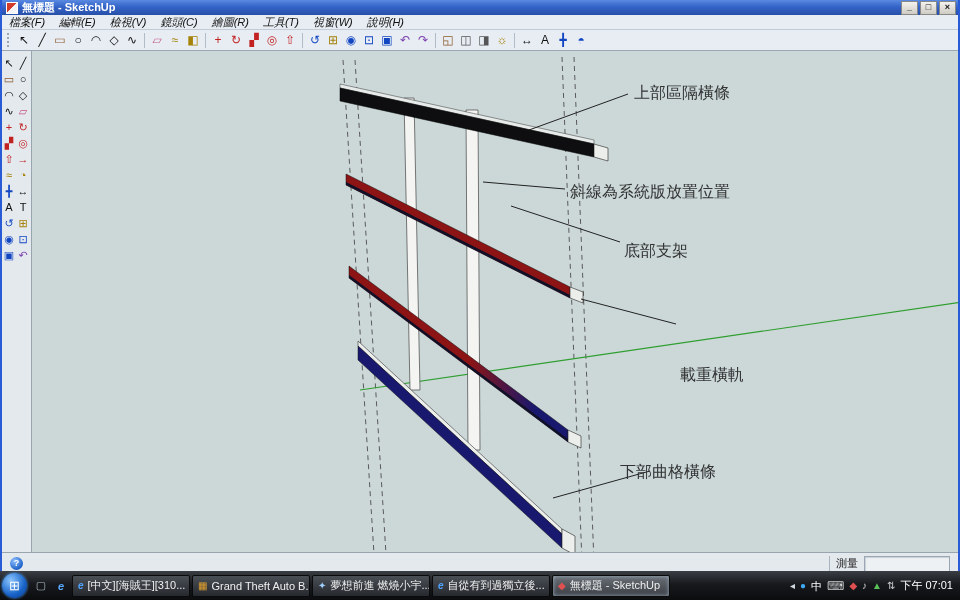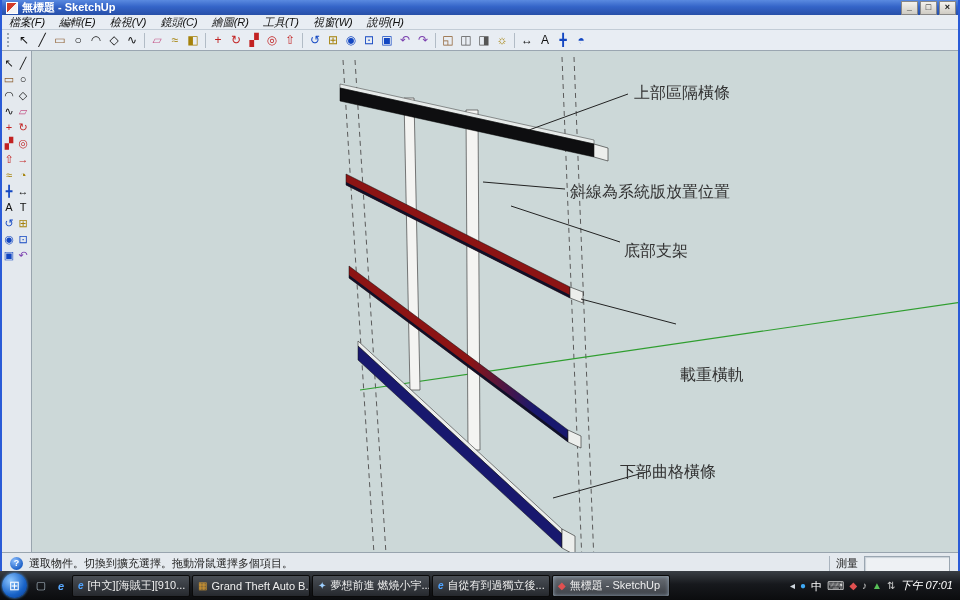--- a/index.html
+++ b/index.html
@@ -36,21 +36,21 @@
   .start{width:25px;height:25px;margin:0 4px 0 2px;border-radius:50%;background:radial-gradient(circle at 35% 30%,#8cc6ff,#1863c8 60%,#0a3a8c);color:#fff;font-size:13px;line-height:25px;text-align:center;box-shadow:0 0 3px #4fa3ff;}
   .ql{width:16px;text-align:center;font-size:11px;margin:0 2px;}
   .ql0{color:#aebdc9}.ql1{color:#5aa9ff;font-weight:bold;font-style:italic;}
   .task{width:118px;height:22px;margin:0 1px;box-sizing:border-box;display:flex;align-items:center;gap:4px;padding:0 5px;background:linear-gradient(#4a4f56,#26292e);border:1px solid #0a0a0a;border-radius:2px;color:#eee;font-size:11px;white-space:nowrap;overflow:hidden;}
   .task.active{background:linear-gradient(#6a7077,#3a3e44);box-shadow:inset 0 0 4px #9ab;}
   .tbi{font-size:10px;flex:0 0 auto;}
   .bi0{color:#4fa3ff;font-weight:bold;font-style:italic}.bi1{color:#e0a030}.bi2{color:#9fd0ff}.bi3{color:#4fa3ff;font-weight:bold;font-style:italic}.bi4{color:#e05050}
   .tray{margin-left:auto;display:flex;align-items:center;gap:5px;padding-right:7px;color:#ddd;font-size:11px;}
   .tri{font-size:10px;line-height:12px;}
   .tr0{color:#cfd6dd}.tr1{color:#3fa9f5}.tr2{color:#fff;font-size:11px}.tr3{color:#d0d0d0;font-size:12px}.tr4{color:#e05050}.tr5{color:#d0d0d0}.tr6{color:#58c158}.tr7{color:#d0d0d0}
-  .clock{color:#fff;font-style:italic;}
+  .clock{color:#fff;}
 </style>
 </head>
 <body>
 
 <div class="screen">
 
   <div class="app">
 
     <div class="titlebar">
       <span class="appicon"></span>
@@ -191,37 +191,36 @@
         <div class="anno" style="left:602px;top:32px;">上部區隔橫條</div>
         <div class="anno" style="left:538px;top:131px;">斜線為系統版放置位置</div>
         <div class="anno" style="left:592px;top:190px;">底部支架</div>
         <div class="anno" style="left:648px;top:274px;margin-top:40px;">載重橫軌</div>
         <div class="anno" style="left:588px;top:411px;">下部曲格橫條</div>
       </div>
     </div>
 
     <div class="statusbar">
       <span class="qicon">?</span>
-      <span>選取物件。切換到擴充選擇。拖動滑鼠選擇多個項目。</span>
       <span class="sright">
         <span class="ssep"></span>
         <span>測量</span>
         <span class="mfield"></span>
       </span>
     </div>
   </div>
 
   <div class="taskbar">
     <div class="start">⊞</div>
     <span class="ql ql0">▢</span>
     <span class="ql ql1">e</span>
 
     <div class="task">
       <span class="tbi bi0">e</span>
-      <span>[中文][海賊王][910...</span>
+      <span>[中文][海賊王][310...</span>
     </div>
     <div class="task">
       <span class="tbi bi1">▦</span>
       <span>Grand Theft Auto B...</span>
     </div>
     <div class="task">
       <span class="tbi bi2">✦</span>
       <span>夢想前進 燃燒小宇...</span>
     </div>
     <div class="task">

